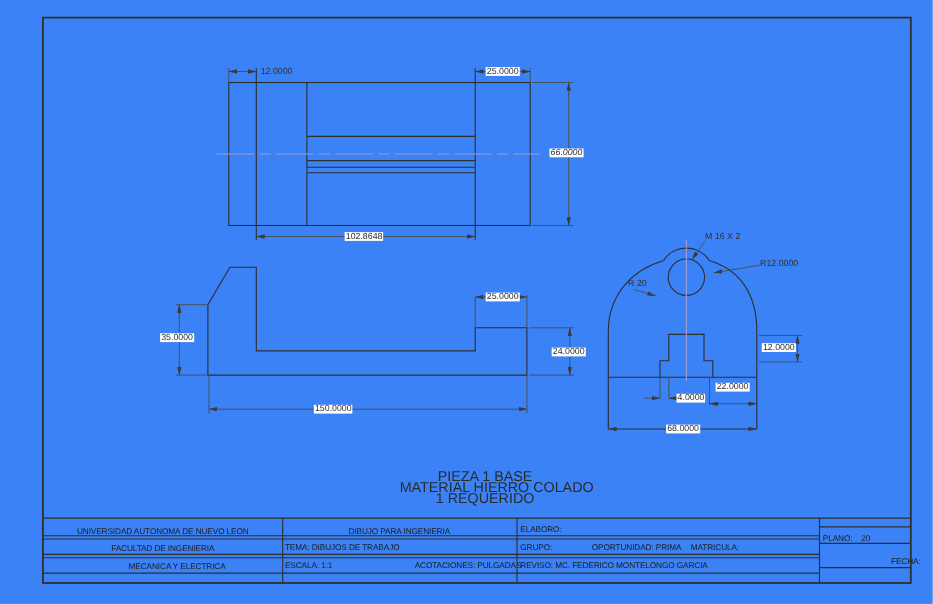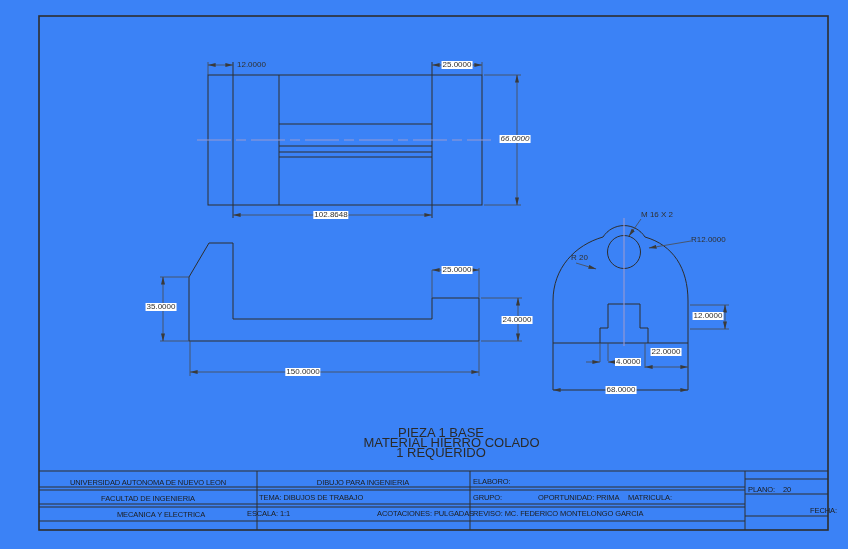--- a/index.html
+++ b/index.html
@@ -149,21 +149,21 @@
   <div class="lbl tb ctr" style="left:363px;top:479px;">DIBUJO PARA INGENIERIA</div>
   <div class="lbl tb" style="left:473px;top:478px;">ELABORO:</div>
 
   <div class="lbl tb ctr" style="left:148px;top:495px;">FACULTAD DE INGENIERIA</div>
   <div class="lbl tb" style="left:259px;top:494px;">TEMA: DIBUJOS DE TRABAJO</div>
   <div class="lbl tb" style="left:473px;top:494px;">GRUPO:</div>
   <div class="lbl tb" style="left:538px;top:494px;">OPORTUNIDAD: PRIMA</div>
   <div class="lbl tb" style="left:628px;top:494px;">MATRICULA:</div>
 
   <div class="lbl tb ctr" style="left:148px;top:511px;padding-left:26px;">MECANICA Y ELECTRICA</div>
-  <div class="lbl tb" style="left:247px;top:510px;">ESCALA: 1:1</div>
+  <div class="lbl tb" style="left:259px;top:510px;">ESCALA: 1:1</div>
   <div class="lbl tb" style="left:377px;top:510px;">ACOTACIONES: PULGADAS</div>
   <div class="lbl tb" style="left:473px;top:510px;">REVISO: MC. FEDERICO MONTELONGO GARCIA</div>
 
   <div class="lbl tb" style="left:748px;top:486px;">
     <span>PLANO:</span>
     <span style="margin-left:6px;">20</span>
   </div>
   <div class="lbl tb" style="left:788px;top:507px;padding-left:22px;">FECHA:</div>
 
 </div>

